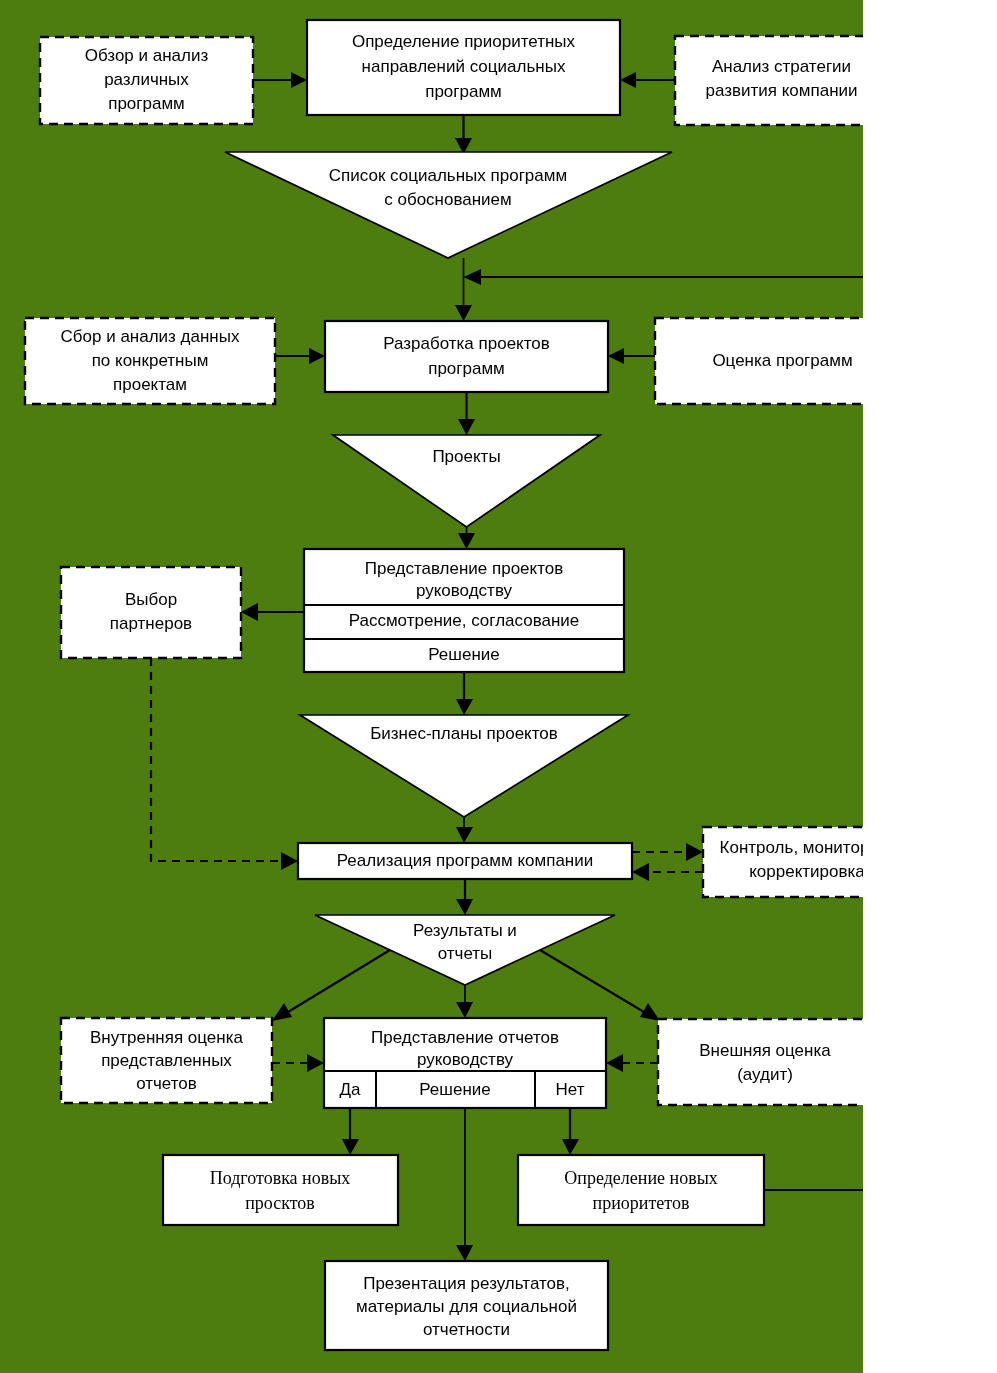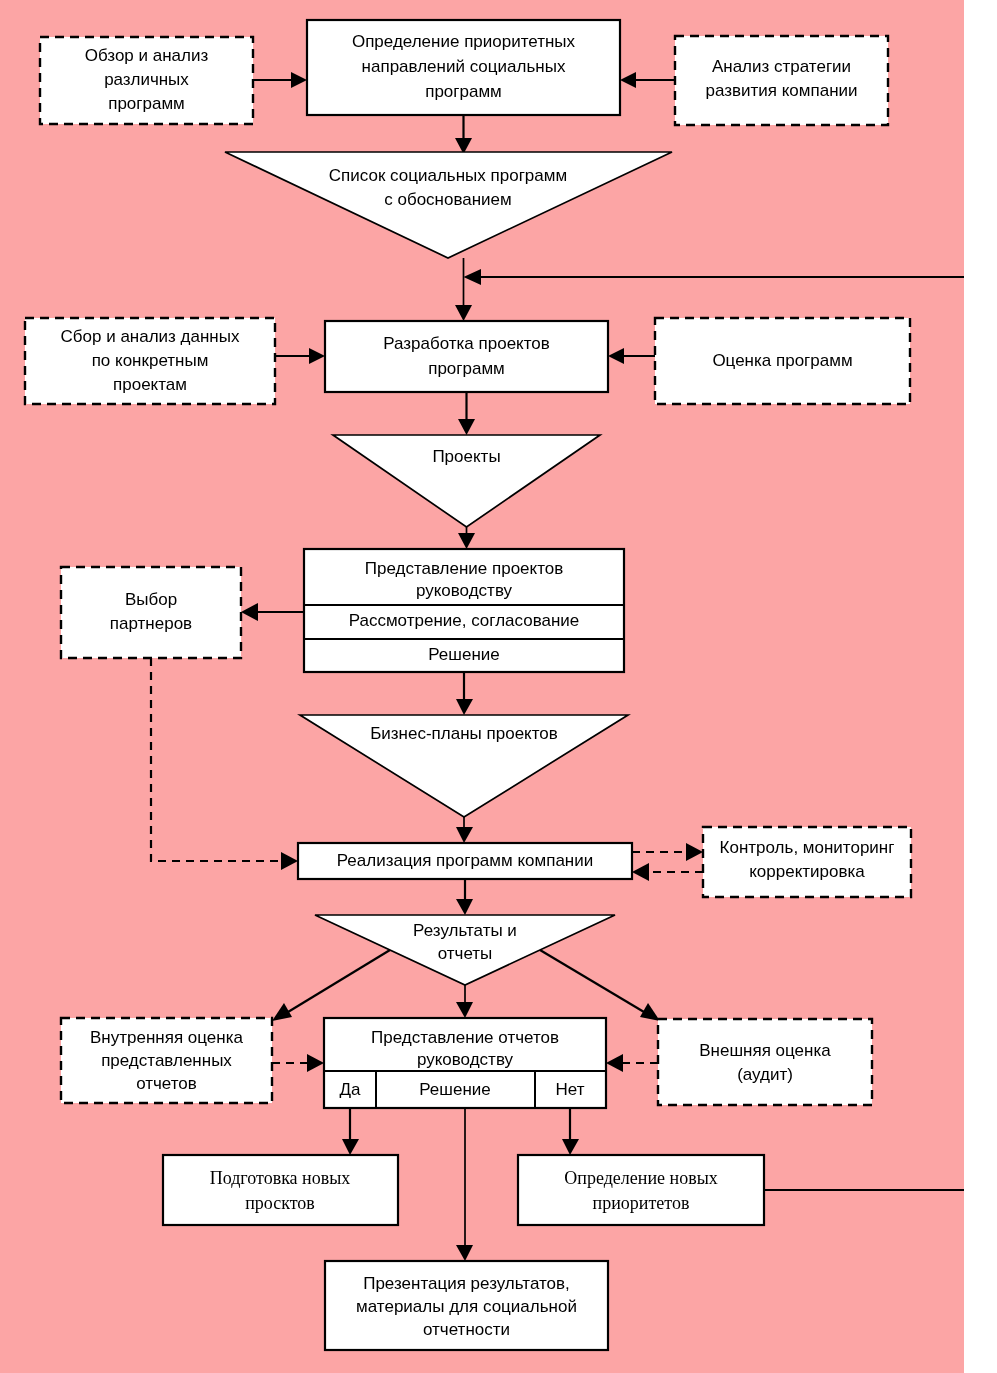--- a/index.html
+++ b/index.html
@@ -5,23 +5,23 @@
   html, body {
     margin: 0;
     padding: 0;
     background: #ffffff;
   }
   body {
     font-family: "Liberation Sans", sans-serif;
   }
   #diagram-root {
     position: relative;
-    width: 964px;
+    width: 863px;
     height: 1373px;
-    background: #fca5a5;
+    background: #4d7c0f;
     overflow: hidden;
   }
   svg.flow {
     position: absolute;
     left: 0;
     top: 0;
     width: 997px;
     height: 1373px;
   }
   .node-text {

